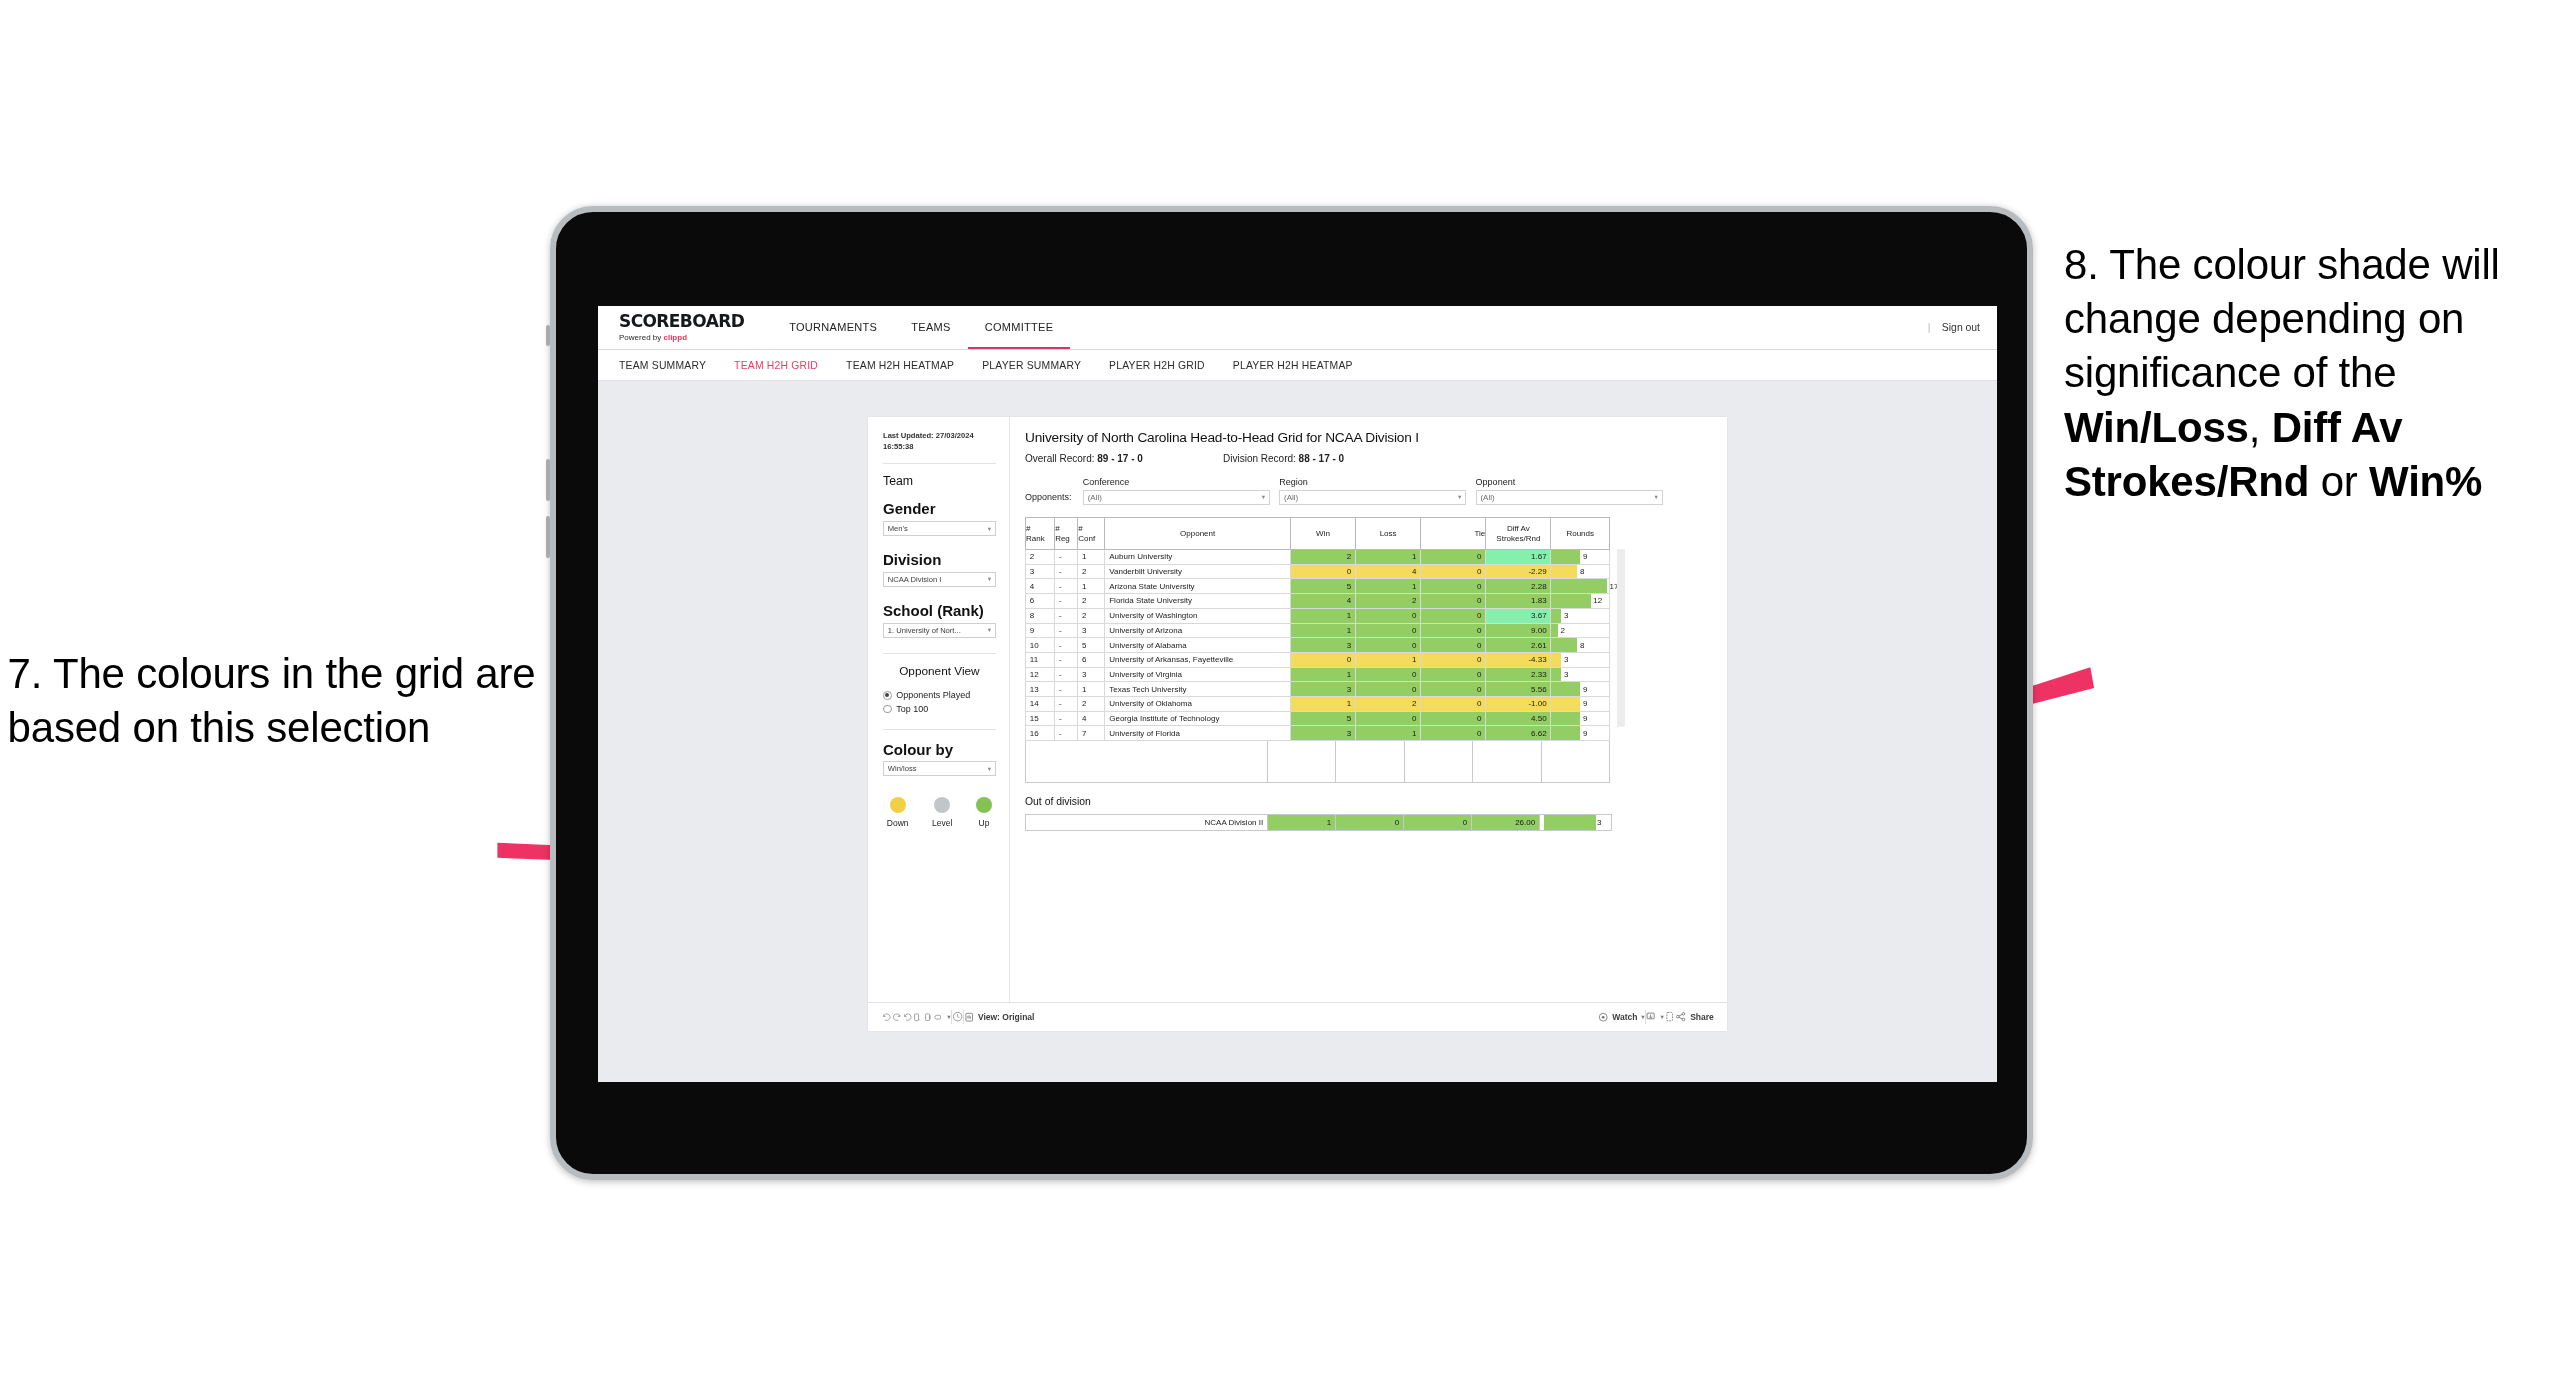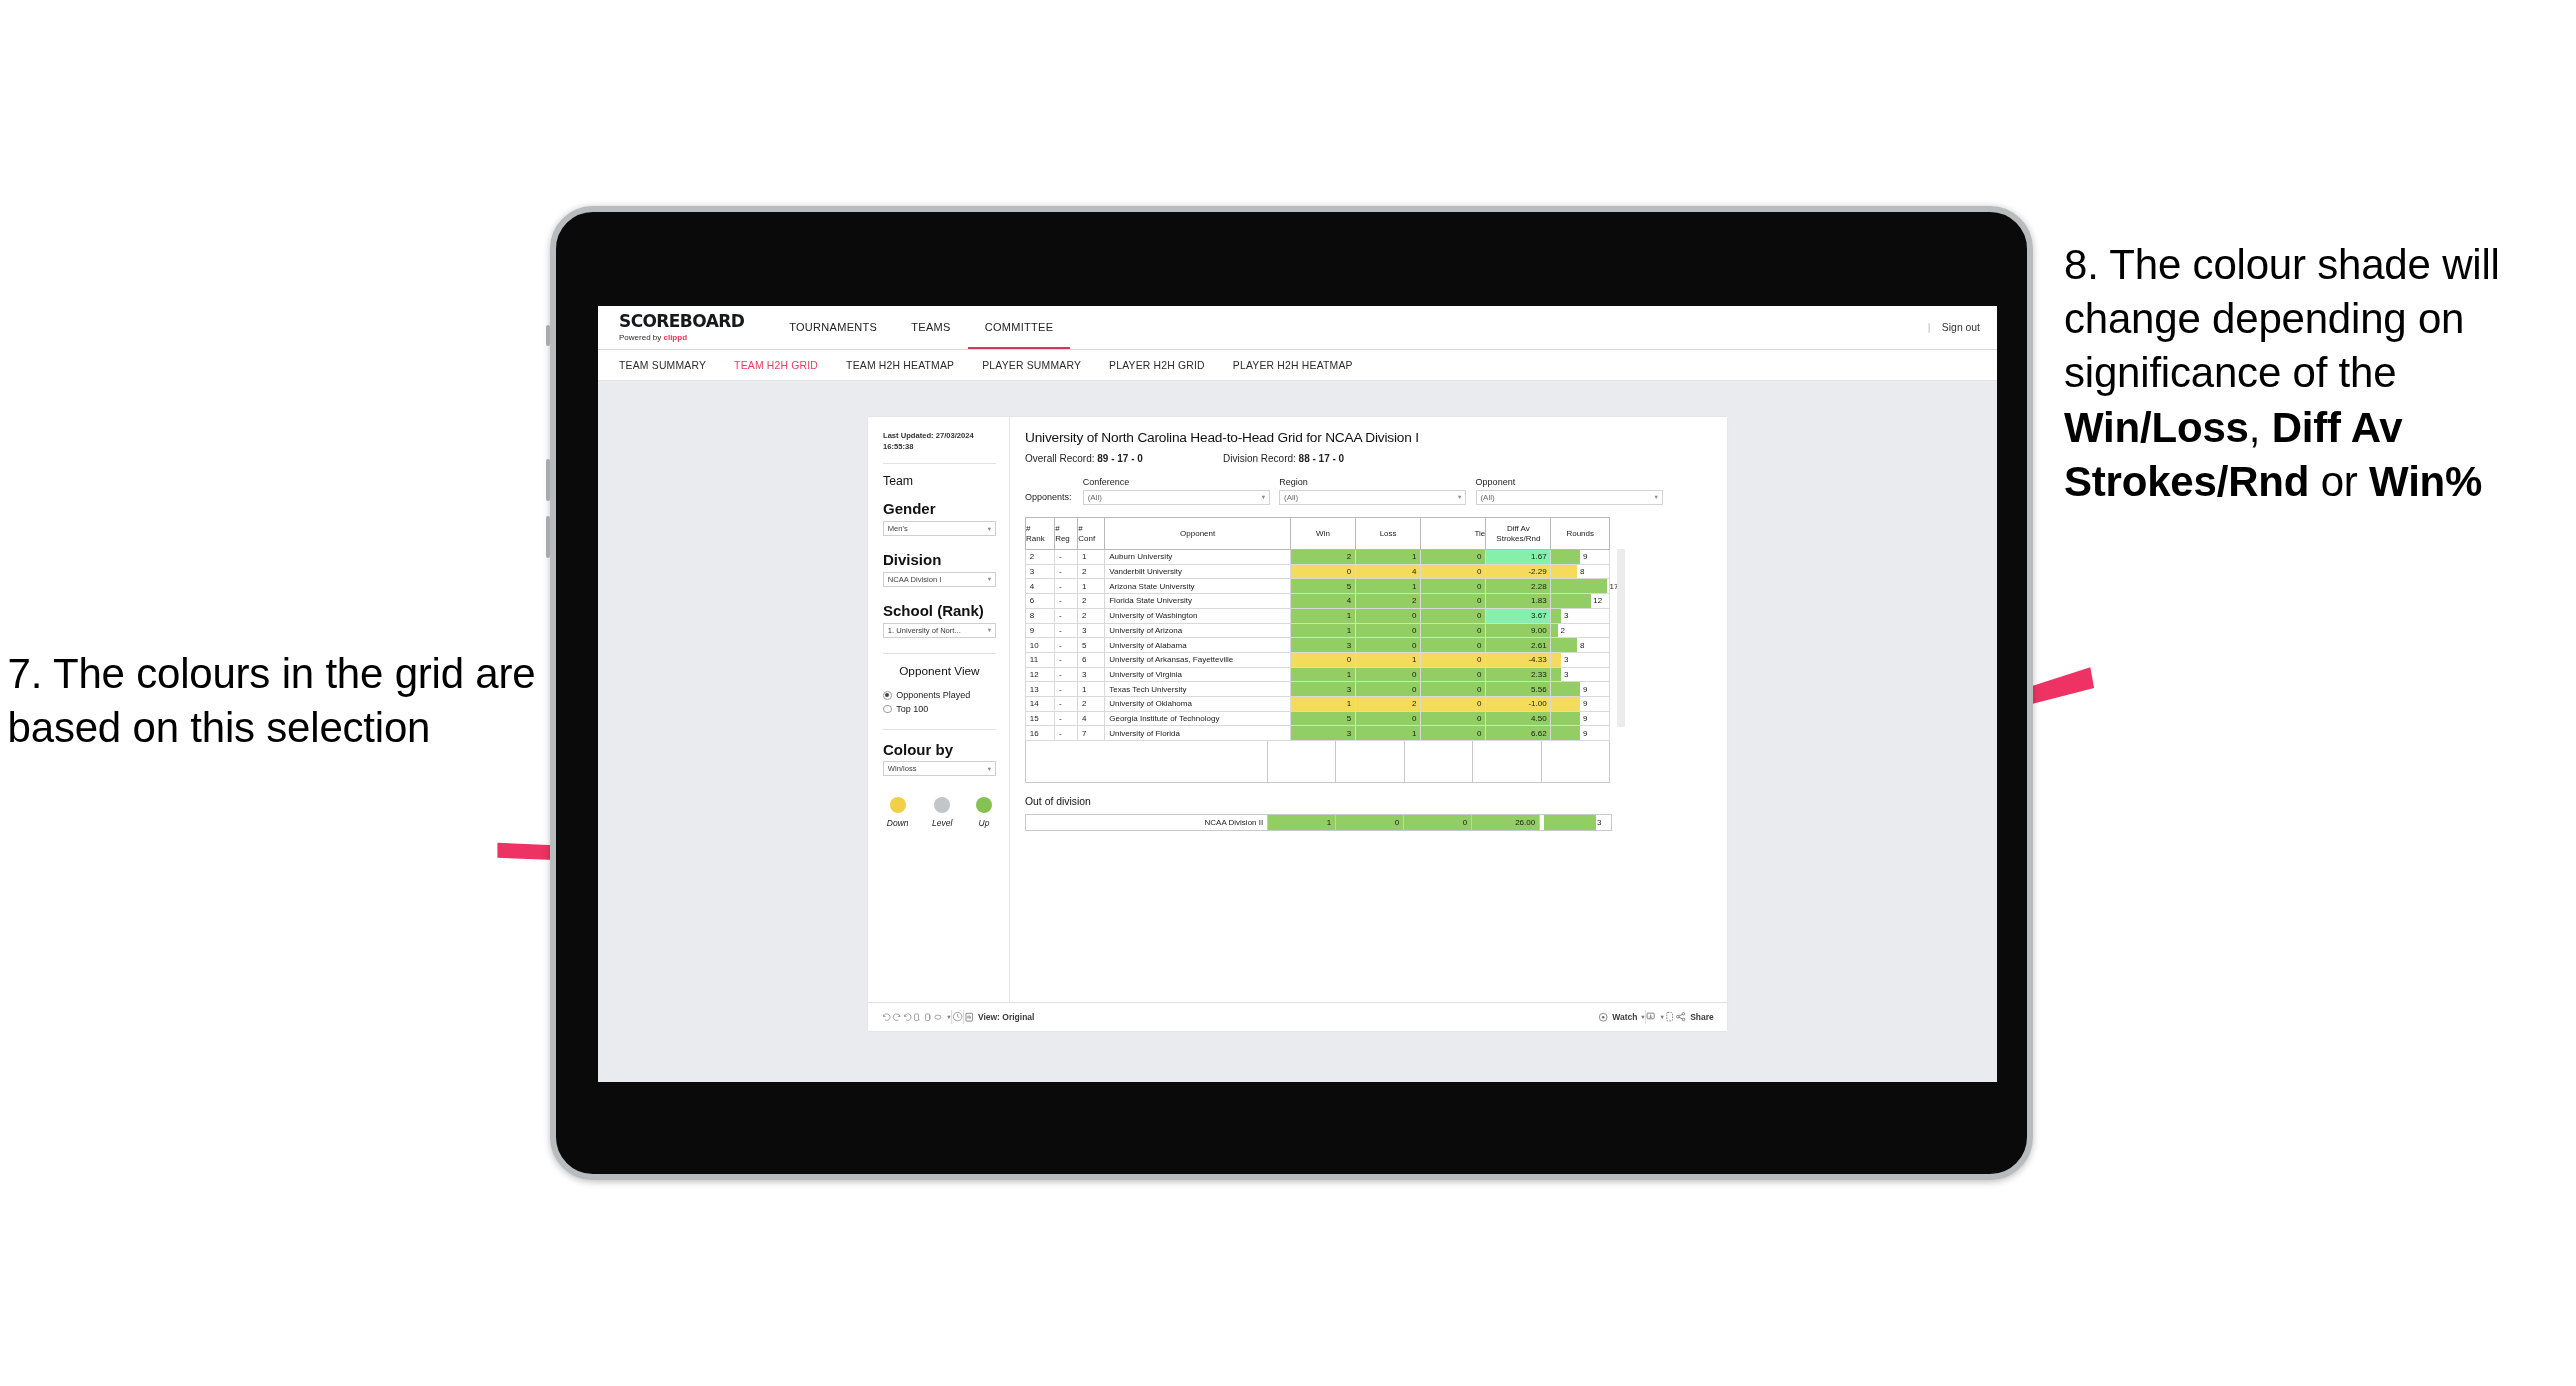--- a/index.html
+++ b/index.html
@@ -117,21 +117,21 @@
   }
   .select .val { flex: 1; overflow: hidden; white-space: nowrap; }
   .caret { font-size: 6.6px; color: #8b8b8b; }
   .radio-row { display: flex; align-items: center; gap: 4.7px; margin-bottom: 3.8px; cursor: pointer; font-size: 9px; }
   .radio {
     width: 8.5px; height: 8.5px; border-radius: 50%;
     border: 0.9px solid #9a9a9a; background: #fff;
     display: flex; align-items: center; justify-content: center; flex: none;
   }
   .radio.on::after { content: ""; width: 4.2px; height: 4.2px; border-radius: 50%; background: #444; }
-  #legend { display: flex; justify-content: space-between; padding: 0 3.8px; margin-top: 21px; font-style: italic; }
+  #legend { display: flex; justify-content: space-between; padding: 0 3.8px; margin-top: 21px; }
   .legend-item { display: flex; flex-direction: column; align-items: center; gap: 4.7px; }
   .legend-dot { width: 16px; height: 16px; border-radius: 50%; }
   .legend-label { font-size: 8.5px; color: #222; }
 
   
   #main { flex: 1; padding: 13.2px 15px 0 15px; position: relative; }
   #viz-title { font-size: 13.7px; color: #111; letter-spacing: -0.2px; }
   #records { display: flex; margin-top: 7.6px; font-size: 10px; color: #222; }
   #records .rec { width: 198px; }
   #records b { font-weight: bold; }

